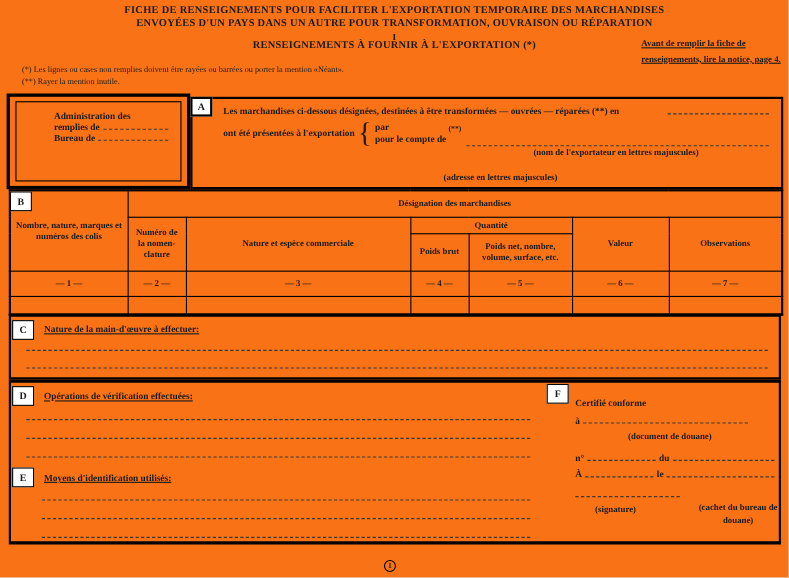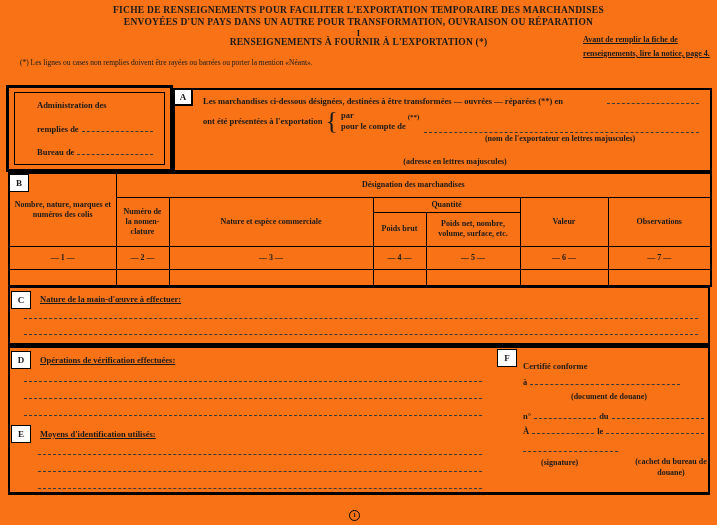--- a/index.html
+++ b/index.html
@@ -21,22 +21,22 @@
 
   
   .flexline { display:flex; align-items:flex-end; }
   .dashfill { flex:1 1 auto; border-bottom:1.5px dashed #3a3a3a; margin:0 3px 2px 3px; min-width:12px; }
   .dashline { border-bottom:1.5px dashed #3a3a3a; height:0; }
   .labelbox { position:absolute; width:20px; height:18px; border:2px solid #000; background:#fff;
               display:flex; align-items:center; justify-content:center; font-size:9px; font-weight:bold; }
 
   
   .admin-outer { left:6px; top:85px; width:167px; height:87px; border:3px solid #000; padding:4px 5px; }
-  .admin-inner { width:100%; height:100%; border:1.5px solid #000; padding:7px 8px 7px 22px;
-                 display:flex; flex-direction:column; justify-content:space-between; font-size:8.5px; font-weight:bold; }
+  .admin-inner { width:100%; height:100%; border:1.5px solid #000; padding:7px 8px 7px 34px;
+                 display:flex; flex-direction:column; justify-content:flex-start; font-size:8.5px; font-weight:bold; }
 
   
   .boxA { left:173px; top:88px; width:539px; height:84px; border:2px solid #000; font-size:8.5px; font-weight:bold; }
   .lbA { left:-2px; top:-2px; }
   .aL1 { left:28px; top:6px; right:8px;gap:41px; }
   .aL2 { left:28px; top:17px; right:8px; height:28px; display:flex; align-items:center; }
   .brace { font-size:26px; font-weight:normal; line-height:24px; margin:0 3px; }
   .stack { display:inline-flex; flex-direction:column; line-height:1.35; }
   .aL2 sup { font-size:7px; margin:0 2px 8px 2px; }
   .aL2 .dashfill { align-self:flex-end; }
@@ -94,20 +94,21 @@
 
   <div class="abs title">
     <div>FICHE DE RENSEIGNEMENTS POUR FACILITER L'EXPORTATION TEMPORAIRE DES MARCHANDISES</div>
     <div>ENVOYÉES D'UN PAYS DANS UN AUTRE POUR TRANSFORMATION, OUVRAISON OU RÉPARATION</div>
   </div>
   <div class="abs numeral">I</div>
   <div class="abs subtitle">RENSEIGNEMENTS À FOURNIR À L'EXPORTATION (*)</div>
   <div class="abs notice">Avant de remplir la fiche de renseignements, lire la notice, page 4.</div>
   <div class="abs footnotes">
     <div>(*) Les lignes ou cases non remplies doivent être rayées ou barrées ou porter la mention «Néant».</div>
+    <div>(**) Rayer la mention inutile.</div>
   </div>
 
   <div class="abs admin-outer">
     <div class="admin-inner">
       <div>Administration des</div>
       <div class="flexline">
         <span>remplies de</span>
         <span class="dashfill"></span>
       </div>
       <div class="flexline">

